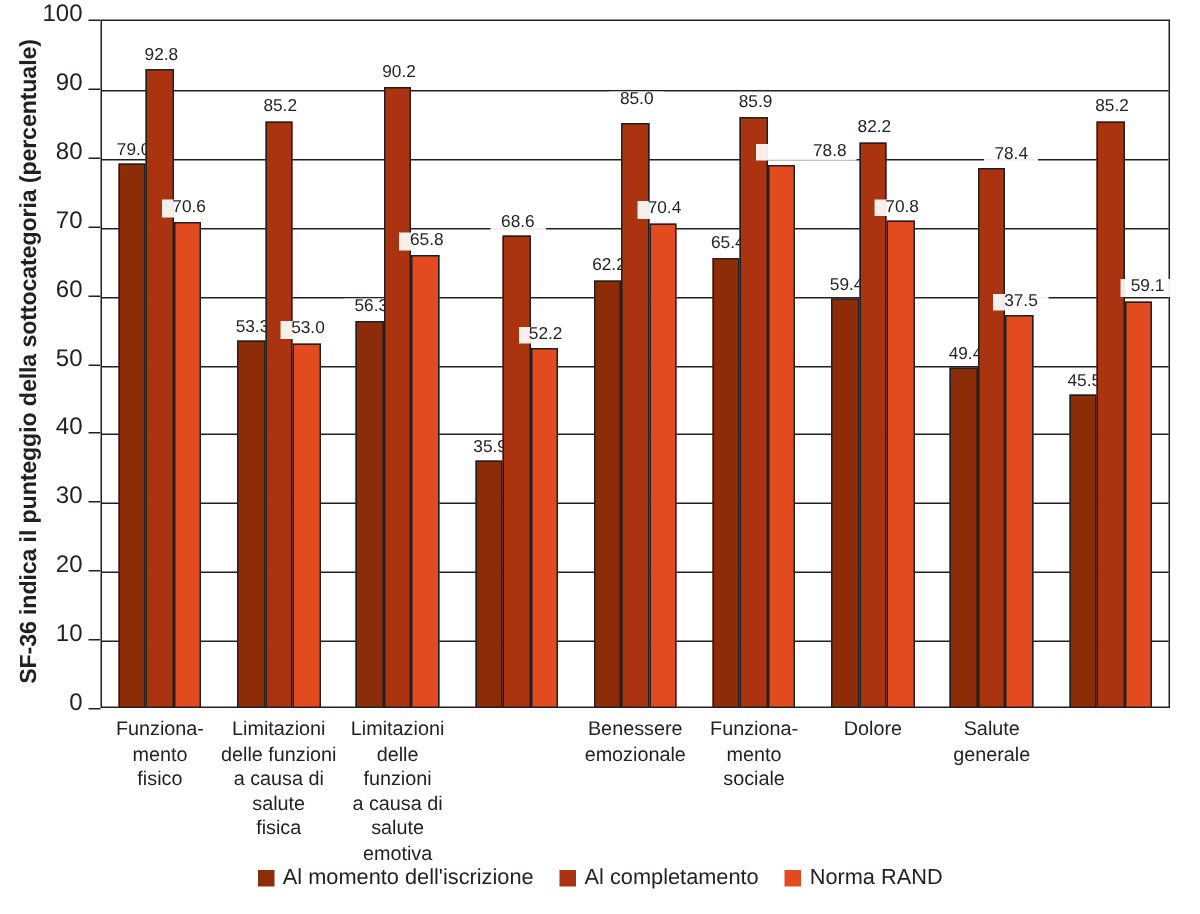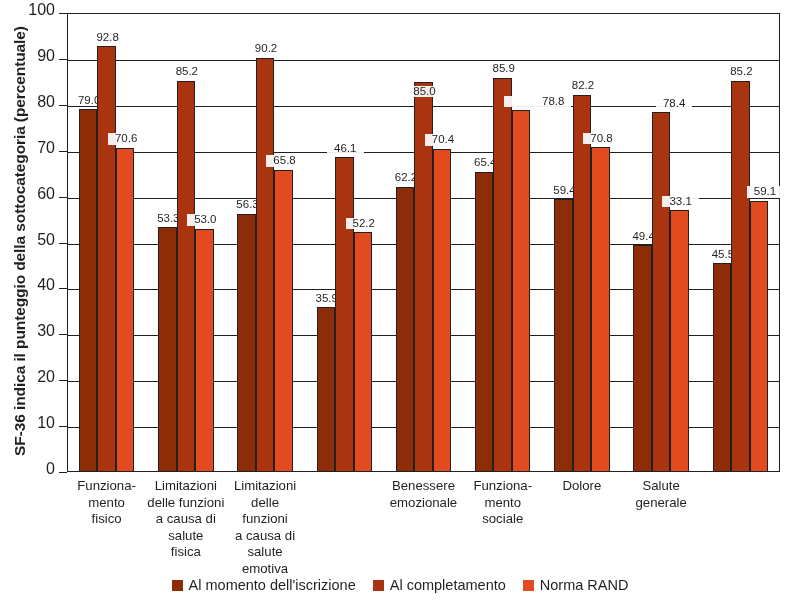--- a/index.html
+++ b/index.html
@@ -246,29 +246,29 @@
         <div class="barlabel" style="bottom: 261.417px; left: 3.86111px; width: 34.5px;">56.3</div>
         <div class="bar" title="Al completamento — Limitazioni delle funzioni a causa di salute emotiva: 90.2" style="left: 30.3611px; width: 18.5px; height: 414.018px; background: rgb(170, 51, 16);"></div>
         <div class="barlabel" style="bottom: 417.018px; left: 22.3611px; width: 34.5px;">90.2</div>
         <div class="bar" title="Norma RAND — Limitazioni delle funzioni a causa di salute emotiva: 65.8" style="left: 48.8611px; width: 18.5px; height: 302.022px; background: rgb(226, 74, 32);"></div>
         <div class="barlabel" style="bottom: 305.022px; left: 40.8611px; width: 34.5px;">65.8</div>
       </div>
       <div class="group" style="left: 237.667px; width: 79.2222px;">
         <div class="bar" title="Al momento dell'iscrizione — Energia/ fatica: 35.9" style="left: 11.8611px; width: 18.5px; height: 164.781px; background: rgb(140, 45, 8);"></div>
         <div class="barlabel" style="bottom: 167.781px; left: 3.86111px; width: 34.5px;">35.9</div>
         <div class="bar" title="Al completamento — Energia/ fatica: 68.6" style="left: 30.3611px; width: 18.5px; height: 314.874px; background: rgb(170, 51, 16);"></div>
-        <div class="barlabel" style="bottom: 317.874px; left: 22.3611px; width: 34.5px;">46.1</div>
+        <div class="barlabel" style="bottom: 317.874px; left: 22.3611px; width: 34.5px;">68.6</div>
         <div class="bar" title="Norma RAND — Energia/ fatica: 52.2" style="left: 48.8611px; width: 18.5px; height: 239.598px; background: rgb(226, 74, 32);"></div>
         <div class="barlabel" style="bottom: 242.598px; left: 40.8611px; width: 34.5px;">52.2</div>
       </div>
       <div class="group" style="left: 316.889px; width: 79.2222px;">
         <div class="bar" title="Al momento dell'iscrizione — Benessere emozionale: 62.2" style="left: 11.8611px; width: 18.5px; height: 285.498px; background: rgb(140, 45, 8);"></div>
         <div class="barlabel" style="bottom: 288.498px; left: 3.86111px; width: 34.5px;">62.2</div>
         <div class="bar" title="Al completamento — Benessere emozionale: 85.0" style="left: 30.3611px; width: 18.5px; height: 390.15px; background: rgb(170, 51, 16);"></div>
-        <div class="barlabel" style="bottom: 375px; left: 22.3611px; width: 34.5px;">85.0</div>
+        <div class="barlabel" style="bottom: 400px; left: 22.3611px; width: 34.5px;">85.0</div>
         <div class="bar" title="Norma RAND — Benessere emozionale: 70.4" style="left: 48.8611px; width: 18.5px; height: 323.136px; background: rgb(226, 74, 32);"></div>
         <div class="barlabel" style="bottom: 326.136px; left: 40.8611px; width: 34.5px;">70.4</div>
       </div>
       <div class="group" style="left: 396.111px; width: 79.2222px;">
         <div class="bar" title="Al momento dell'iscrizione — Funziona- mento sociale: 65.4" style="left: 11.8611px; width: 18.5px; height: 300.186px; background: rgb(140, 45, 8);"></div>
         <div class="barlabel" style="bottom: 303.186px; left: 3.86111px; width: 34.5px;">65.4</div>
         <div class="bar" title="Al completamento — Funziona- mento sociale: 85.9" style="left: 30.3611px; width: 18.5px; height: 394.281px; background: rgb(170, 51, 16);"></div>
         <div class="barlabel" style="bottom: 397.281px; left: 22.3611px; width: 34.5px;">85.9</div>
         <div class="bar" title="Norma RAND — Funziona- mento sociale: 78.8" style="left: 48.8611px; width: 18.5px; height: 361.692px; background: rgb(226, 74, 32);"></div>
         <div class="barlabel" style="bottom: 364.692px; left: 40.8611px; width: 34.5px; padding-left: 32px;">78.8</div>
@@ -280,21 +280,21 @@
         <div class="barlabel" style="bottom: 380.298px; left: 22.3611px; width: 34.5px;">82.2</div>
         <div class="bar" title="Norma RAND — Dolore: 70.8" style="left: 48.8611px; width: 18.5px; height: 324.972px; background: rgb(226, 74, 32);"></div>
         <div class="barlabel" style="bottom: 327.972px; left: 40.8611px; width: 34.5px;">70.8</div>
       </div>
       <div class="group" style="left: 554.556px; width: 79.2222px;">
         <div class="bar" title="Al momento dell'iscrizione — Salute generale: 49.4" style="left: 11.8611px; width: 18.5px; height: 226.746px; background: rgb(140, 45, 8);"></div>
         <div class="barlabel" style="bottom: 229.746px; left: 3.86111px; width: 34.5px;">49.4</div>
         <div class="bar" title="Al completamento — Salute generale: 78.4" style="left: 30.3611px; width: 18.5px; height: 359.856px; background: rgb(170, 51, 16);"></div>
         <div class="barlabel" style="bottom: 362.856px; left: 22.3611px; width: 34.5px; margin-left: 12px;">78.4</div>
         <div class="bar" title="Norma RAND — Salute generale: 57.0" style="left: 48.8611px; width: 18.5px; height: 261.63px; background: rgb(226, 74, 32);"></div>
-        <div class="barlabel" style="bottom: 264.63px; left: 40.8611px; width: 34.5px;">33.1</div>
+        <div class="barlabel" style="bottom: 264.63px; left: 40.8611px; width: 34.5px;">37.5</div>
       </div>
       <div class="group" style="left: 633.778px; width: 79.2222px;">
         <div class="bar" title="Al momento dell'iscrizione — Cambiamento della salute da un anno fa: 45.5" style="left: 11.8611px; width: 18.5px; height: 208.845px; background: rgb(140, 45, 8);"></div>
         <div class="barlabel" style="bottom: 211.845px; left: 3.86111px; width: 34.5px;">45.5</div>
         <div class="bar" title="Al completamento — Cambiamento della salute da un anno fa: 85.2" style="left: 30.3611px; width: 18.5px; height: 391.068px; background: rgb(170, 51, 16);"></div>
         <div class="barlabel" style="bottom: 394.068px; left: 22.3611px; width: 34.5px;">85.2</div>
         <div class="bar" title="Norma RAND — Cambiamento della salute da un anno fa: 59.1" style="left: 48.8611px; width: 18.5px; height: 271.269px; background: rgb(226, 74, 32);"></div>
         <div class="barlabel" style="bottom: 274.269px; left: 24px; width: 34.5px; margin-left: 22px;">59.1</div>
       </div>
     </div>

